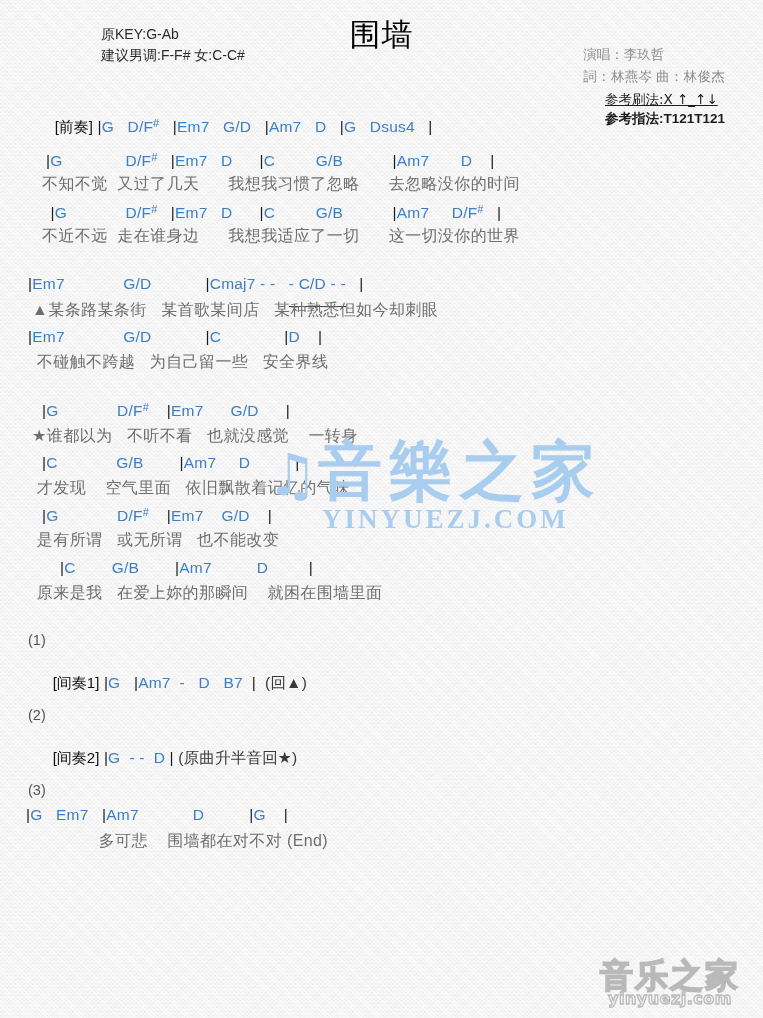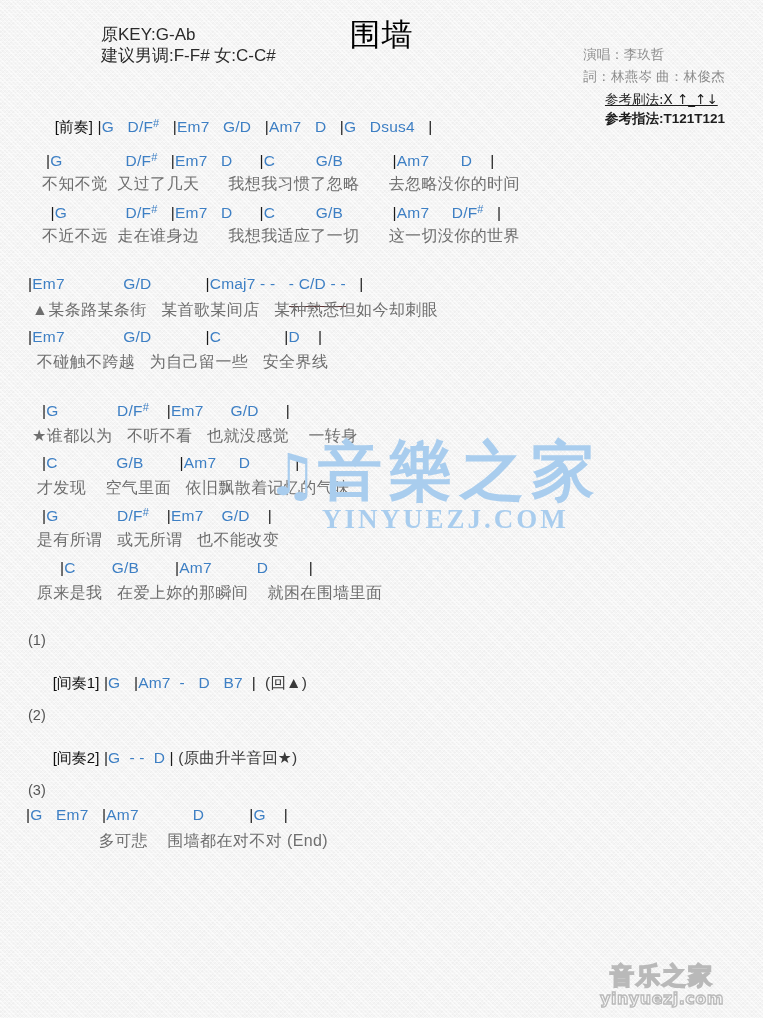--- a/index.html
+++ b/index.html
@@ -23,21 +23,21 @@
   .sheet {
     position: absolute;
     inset: 0;
   }
 
   
   .key-block {
     position: absolute;
     left: 101px;
     top: 24px;
-    font-size: 17px;
+    font-size: 14px;
     color: #2a2a2a;
     line-height: 21px;
     white-space: nowrap;
   }
   .title {
     position: absolute;
     left: 0;
     right: 0;
     top: 14px;
     text-align: center;
@@ -151,21 +151,21 @@
   .wm-corner {
     position: absolute;
     left: 600px;
     top: 962px;
     pointer-events: none;
     user-select: none;
     text-align: center;
     font-family: "DejaVu Sans", sans-serif;
   }
   .wm-corner .cjk2 {
-    font-size: 24px;
+    font-size: 33px;
     font-weight: bold;
     letter-spacing: 2px;
     line-height: 28px;
     color: transparent;
     -webkit-text-stroke: 1.6px #b9b9b9;
     white-space: nowrap;
   }
   .wm-corner .lat2 {
     font-size: 16px;
     font-weight: bold;

